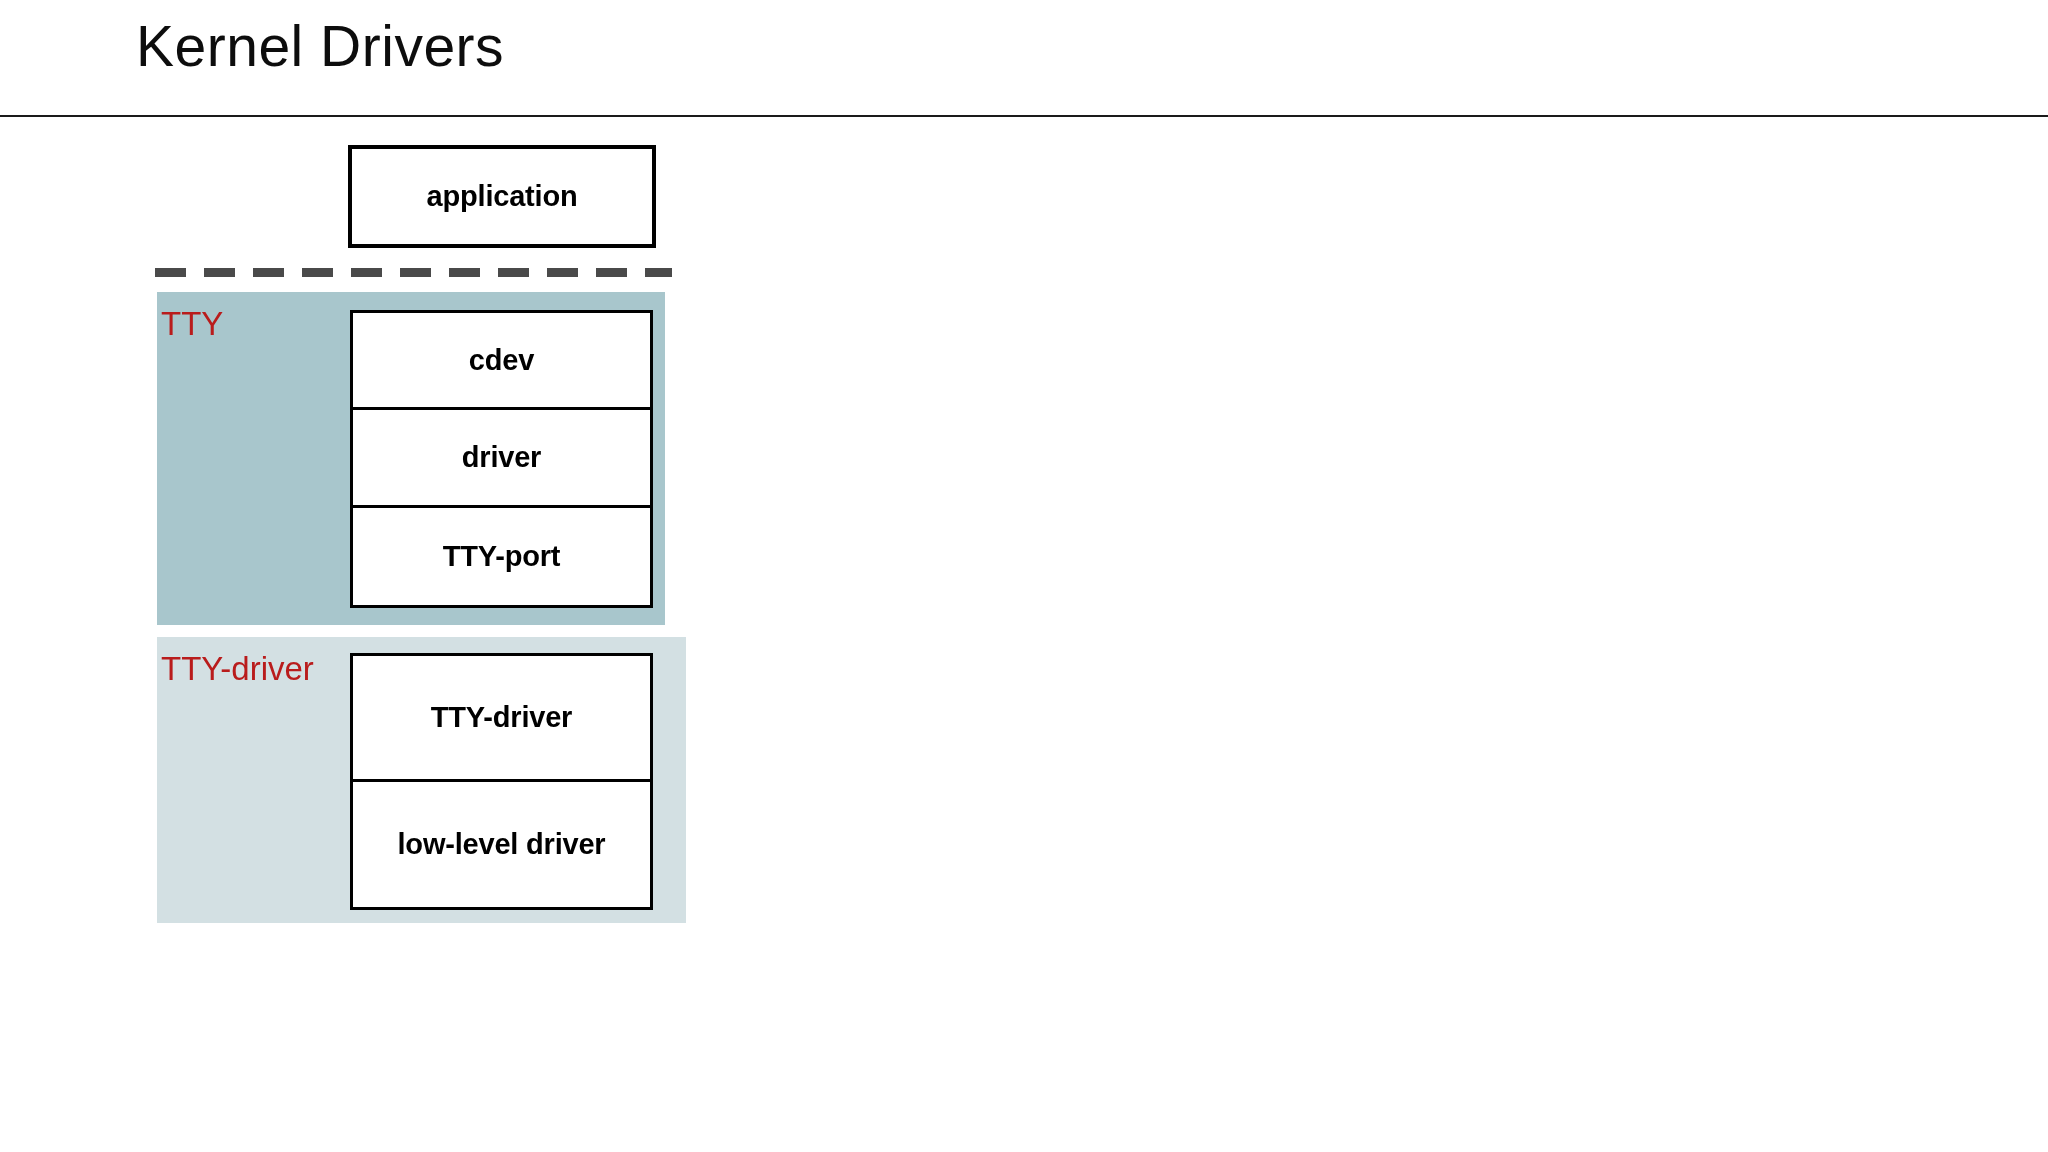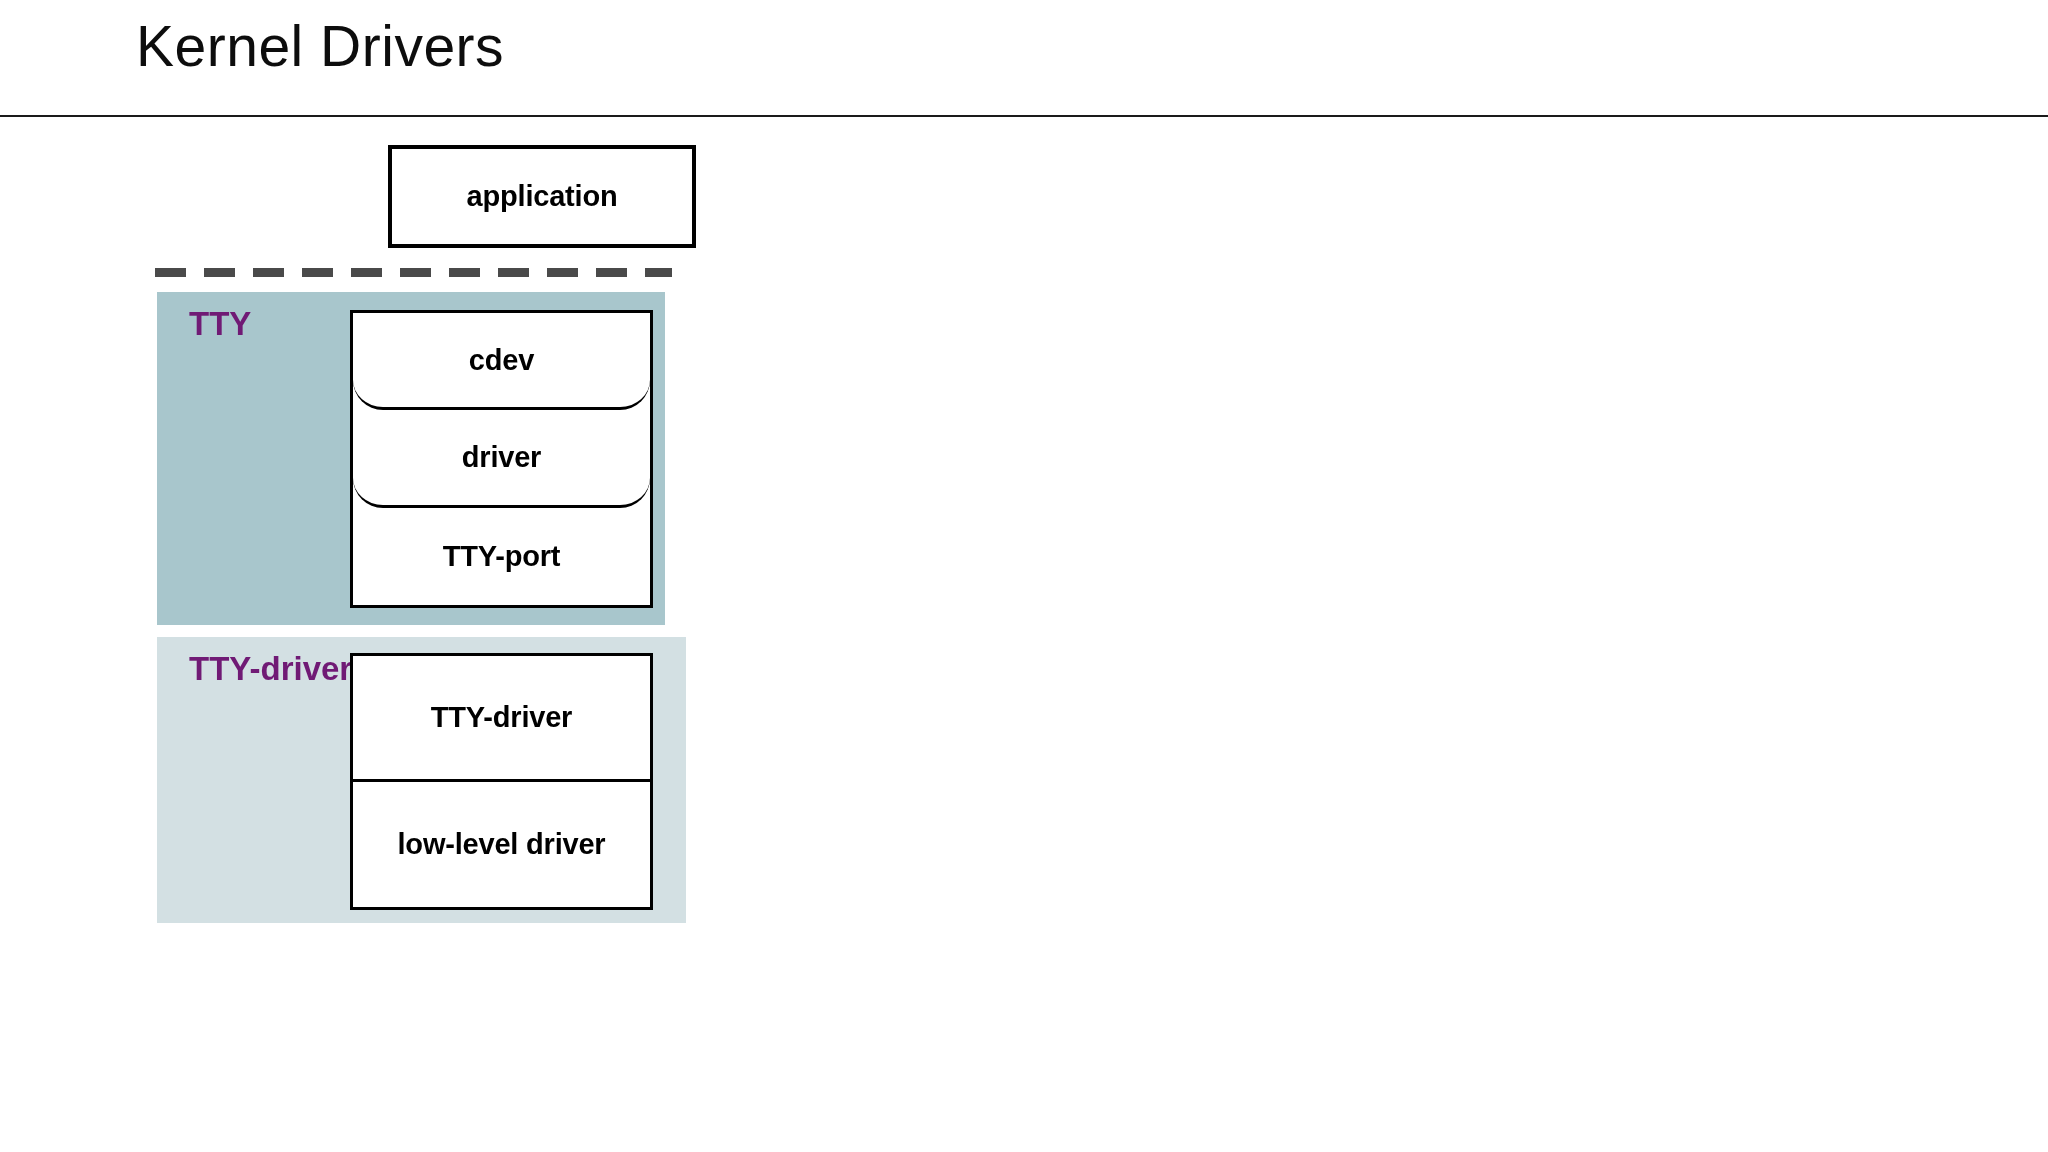--- a/index.html
+++ b/index.html
@@ -45,21 +45,20 @@
     background: #ffffff;
     border: 3px solid #000000;
     box-sizing: border-box;
     display: flex;
     align-items: center;
     justify-content: center;
     font-weight: bold;
     font-size: 29px;
     letter-spacing: -0.2px;
     color: #000000;
-    margin-left: 40px;
   }
 
   
   #application-box {
     left: 348px;
     top: 145px;
     width: 308px;
     height: 103px;
     border-width: 4px;
   }
@@ -94,25 +93,25 @@
   }
   #tty-driver-group {
     left: 157px;
     top: 637px;
     width: 529px;
     height: 286px;
     background: #d3e0e3;
   }
   .group-label {
     position: absolute;
-    left: 32px;
+    left: 4px;
     top: 14px;
     font-size: 33px;
-    font-weight: 700;
-    color: #701a75;
+    font-weight: 400;
+    color: #b91c1c;
     white-space: nowrap;
     line-height: 1.1;
   }
 
   
   .node-stack {
     position: absolute;
     box-sizing: border-box;
     border: 3px solid #000000;
     background: #ffffff;
@@ -137,21 +136,21 @@
     justify-content: center;
     font-weight: bold;
     font-size: 29px;
     letter-spacing: -0.2px;
     color: #000000;
     border-bottom: 3px solid #000000;
   }
   .stack-cell:last-child {
     border-bottom: none;
   }
-  #tty-stack .stack-cell { height: 33.3333%; border-radius: 30px; }
+  #tty-stack .stack-cell { height: 33.3333%; }
   #tty-driver-stack .stack-cell { height: 50%; }
 </style>
 </head>
 <body>
 
 <div id="slide-title">Kernel Drivers</div>
 
 <div id="title-rule"></div>
 
 <div id="application-box" class="node-box">

